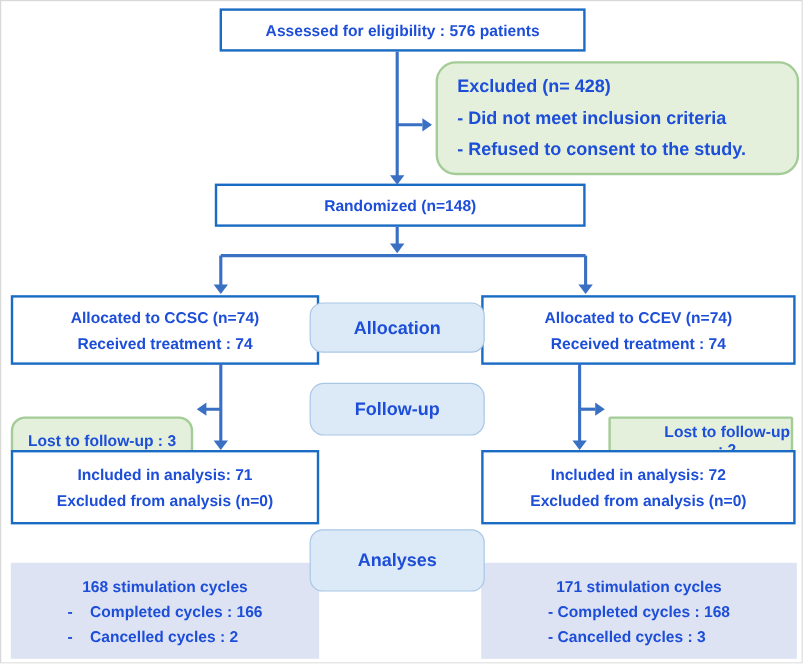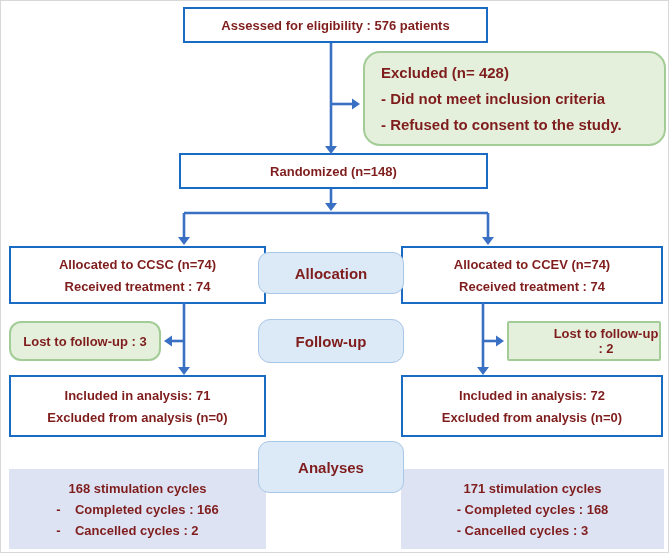--- a/index.html
+++ b/index.html
@@ -1,32 +1,32 @@
 <!DOCTYPE html>
 <html><head>
 <meta charset="utf-8">
 <style>
   html,body{margin:0;padding:0;background:#ffffff;}
   body{font-family:"Liberation Sans", sans-serif;}
   #stage{
     position:relative;width:669px;height:553px;background:#ffffff;
     border:1px solid #d8d8d8;box-sizing:border-box;overflow:hidden;
-    color:#7f1d1d;font-size:13px;font-weight:700;
+    color:#1d4ed8;font-size:13px;font-weight:700;
   }
   .abs{position:absolute;box-sizing:border-box;}
   .box-blue{
     background:#ffffff;border:2.5px solid #1a6bc4;
     display:flex;flex-direction:column;align-items:center;justify-content:center;
     text-align:center;gap:7px;z-index:2;
   }
   .box-green{
     background:#e4f0dc;border:2px solid #a3cc96;border-radius:14px;
     display:flex;flex-direction:column;justify-content:center;z-index:2;
   }
-  .box-green.center{align-items:center;text-align:center;}
+  .box-green.center{align-items:center;text-align:center;margin-top:26px;}
   .box-green.left{align-items:flex-start;padding:8px 10px 8px 16px;gap:9px;font-size:15px;}
   .pill{
     background:#dce9f7;border:1.5px solid #a9c7e6;border-radius:11px;
     display:flex;align-items:center;justify-content:center;
     z-index:3;font-size:15px;
   }
   .box-lavender{
     background:#dee3f4;z-index:2;
     display:flex;flex-direction:column;justify-content:center;align-items:center;
   }

